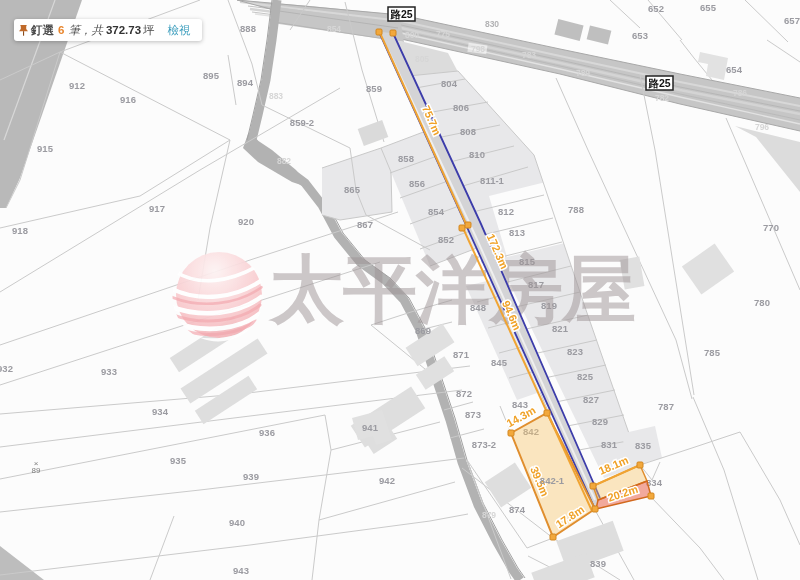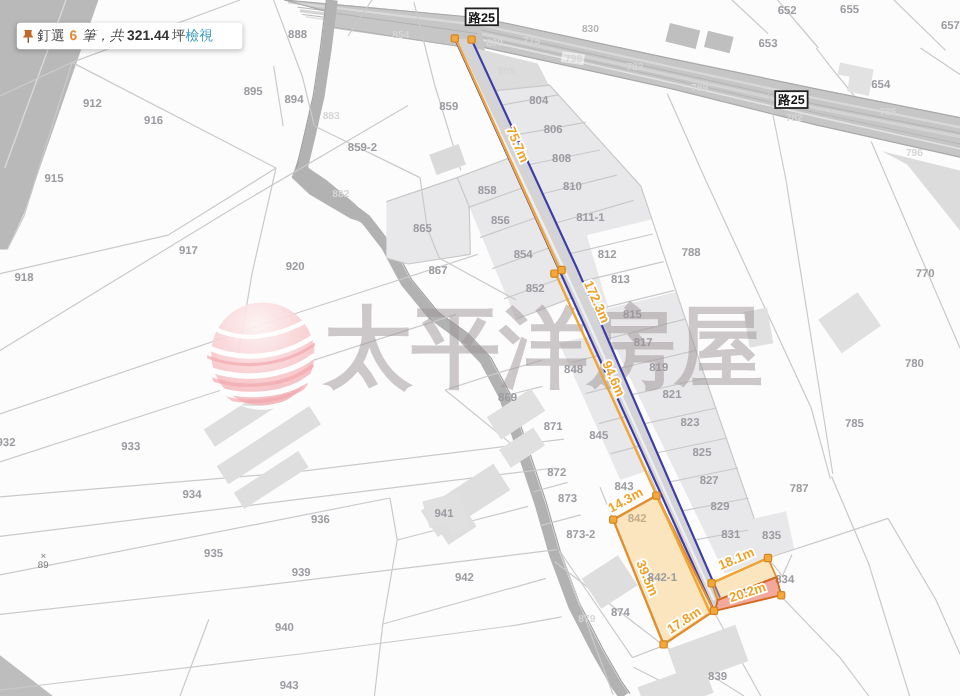--- a/index.html
+++ b/index.html
@@ -360,15 +360,15 @@
 
   <text x="552" y="484" class="plbl" fill="#86868c">842-1</text>
 </svg>
 
 <div id="toolbar">
   <svg width="11" height="13" viewBox="0 0 11 13" style="position:absolute;left:4px;top:5px;">
 
     <path d="M2.2,1 L8.8,1 L8.2,2.5 L8.2,5 L10,7.2 L1,7.2 L2.8,5 L2.8,2.5 Z" fill="#c06a2a"></path>
     <rect x="5" y="7.2" width="1.1" height="4.5" fill="#8a4a1a"></rect>
   </svg>
-  <span style="margin-left:17px;">釘選</span><span style="color:#e8862e;font-weight:bold;margin-left:4px;">6</span><span style="margin-left:4px;font-style:italic;">筆，共</span><span style="font-weight:bold;color:#333;margin-left:3px;">321.44</span><span style="margin-left:2px;">坪</span><span style="color:#3b9dbd;">檢視</span>
+  <span style="margin-left:17px;font-weight:bold;">釘選</span><span style="color:#e8862e;font-weight:bold;margin-left:4px;">6</span><span style="margin-left:4px;font-style:italic;">筆，共</span><span style="font-weight:bold;color:#333;margin-left:3px;">372.73</span><span style="margin-left:2px;">坪</span><span style="color:#3b9dbd;margin-left:13px;">檢視</span>
 </div>
 </div>
 
 </body></html>

